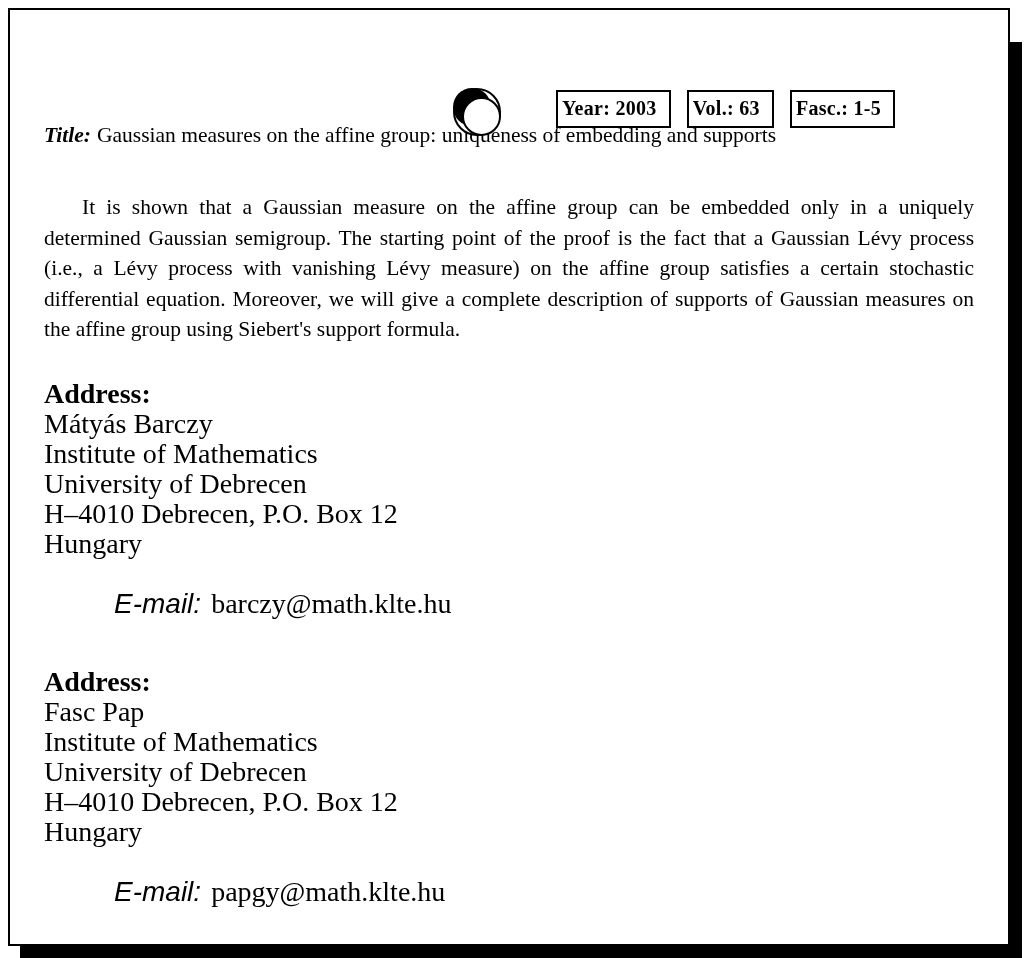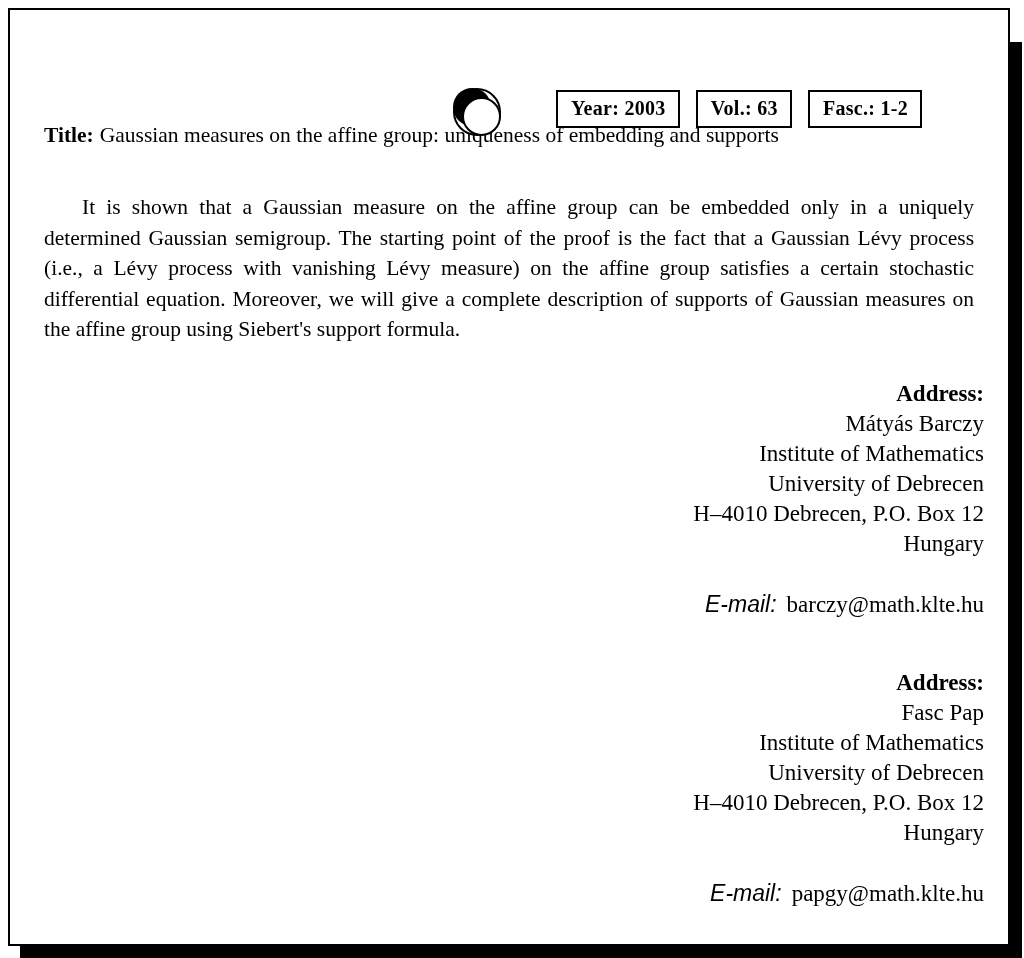--- a/index.html
+++ b/index.html
@@ -103,60 +103,60 @@
 
   .badges {
     position: absolute;
     left: 512px;
     top: 56px;
     display: flex;
     gap: 16px;
   }
   .badge {
     border: 2px solid #000000;
-    padding: 5px 12px 7px 13px;
+    padding: 5px 12px 7px 4px;
     font-weight: bold;
     font-size: 20px;
     line-height: 22px;
     letter-spacing: 0.3px;
     background: #ffffff;
     white-space: nowrap;
   }
 
   
   .meta-line {
     font-size: 21.5px;
     line-height: 30px;
     margin-bottom: 14px;
   }
   .meta-label {
     font-weight: bold;
+    font-style: italic;
   }
   .meta-value {
     margin-left: 6px;
   }
 
   
   .abstract {
     margin-top: 42px;
     font-size: 21.5px;
     line-height: 30.5px;
     text-align: justify;
     text-justify: inter-word;
     text-indent: 38px;
     width: 930px;
     hyphens: none;
   }
 
   
   .addr-block {
     margin-top: 34px;
-    font-size: 23px;
+    font-size: 28px;
     line-height: 30px;
-    text-align: right;
   }
   .addr-block.second {
     margin-top: 18px;
   }
   .addr-head {
     font-weight: bold;
   }
   .addr-line {
     white-space: pre;
   }
@@ -186,21 +186,21 @@
 
         <div class="logo">
           <div class="moon-outer"></div>
           <div class="moon-inner"></div>
           <div class="moon-cut"></div>
         </div>
 
         <div class="badges">
           <div class="badge">Year: 2003</div>
           <div class="badge">Vol.: 63</div>
-          <div class="badge">Fasc.: 1-2</div>
+          <div class="badge">Fasc.: 1-5</div>
         </div>
 
       </div>
 
       <div class="meta-line">
         <span class="meta-label">Title:</span><span class="meta-value">Gaussian measures on the affine group: uniqueness of embedding and supports</span>
       </div>
 
 
       <div class="abstract">It is shown that a Gaussian measure on the affine group can be embedded only in a uniquely determined Gaussian semigroup. The starting point of the proof is the fact that a Gaussian Lévy process (i.e., a Lévy process with vanishing Lévy measure) on the affine group satisfies a certain stochastic differential equation. Moreover, we will give a complete description of supports of Gaussian measures on the affine group using Siebert's support formula.</div>

